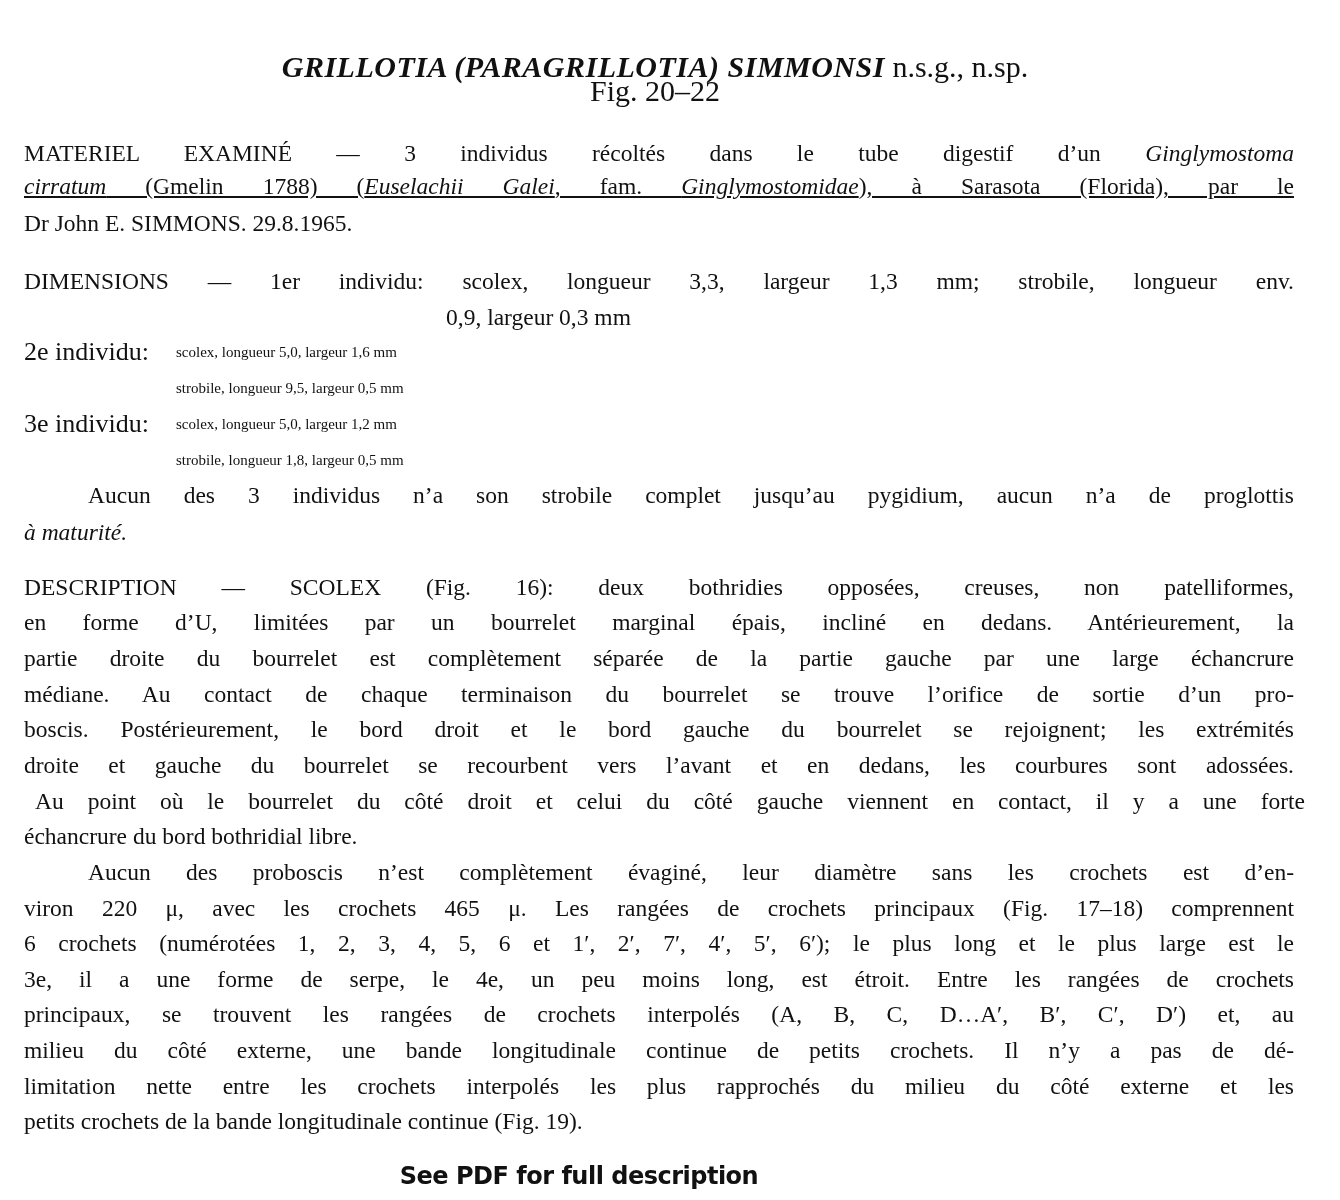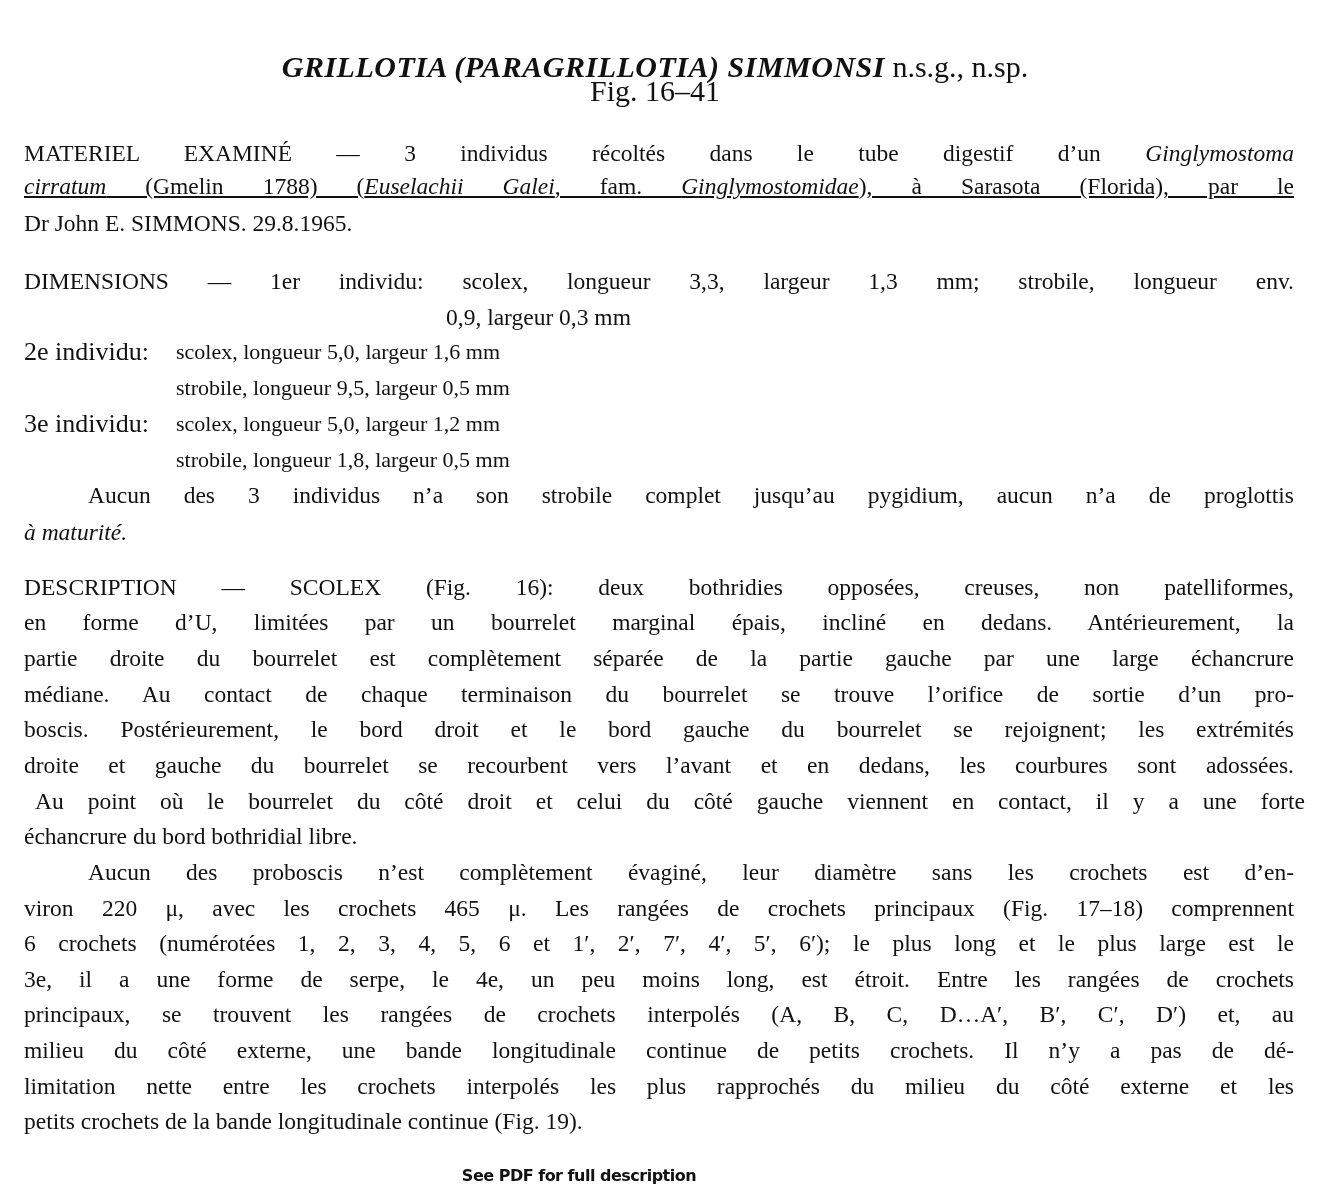--- a/index.html
+++ b/index.html
@@ -69,45 +69,45 @@
     .label-col {
       position: absolute;
       left: 24px;
       font-size: 26px;
       line-height: 30px;
       white-space: nowrap;
     }
     .val-col {
       position: absolute;
       left: 176px;
-      font-size: 22px;
+      font-size: 15px;
       line-height: 30px;
       white-space: nowrap;
     }
     .footer {
       position: absolute;
       left: 0;
       width: 1158px;
       text-align: center;
       top: 1160px;
       font-family: "DejaVu Sans", "Liberation Sans", sans-serif;
       font-weight: bold;
-      font-size: 16px;
+      font-size: 24px;
       line-height: 32px;
       letter-spacing: -0.5px;
     }
     i { font-style: italic; }
   </style>
 </head>
 <body>
 
 <div class="title">
   <span class="sp">GRILLOTIA (PARAGRILLOTIA) SIMMONSI</span><span class="suffix"> n.s.g., n.sp.</span>
 </div>
-<div class="subtitle">Fig. 16–41</div>
+<div class="subtitle">Fig. 20–22</div>
 
 <section>
   <div class="line" style="top:138px;">MATERIEL EXAMINÉ — 3 individus récoltés dans le tube digestif d’un <i>Ginglymostoma</i></div>
   <div class="line" style="top:171px;text-decoration:underline;"><i>cirratum</i> (Gmelin 1788) (<i>Euselachii Galei</i>, fam. <i>Ginglymostomidae</i>), à Sarasota (Florida), par le</div>
   <div class="line last" style="top:208px;">Dr John E. SIMMONS. 29.8.1965.</div>
 </section>
 
 <section>
   <div class="line" style="top:266px;">DIMENSIONS — 1er individu: scolex, longueur 3,3, largeur 1,3 mm; strobile, longueur env.</div>
   <div class="line indent-dim" style="top:302px;">0,9, largeur 0,3 mm</div>

